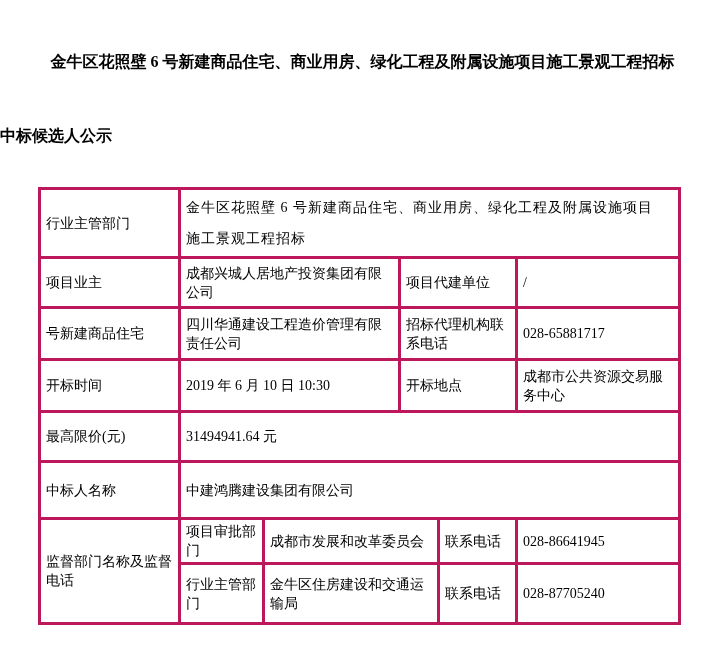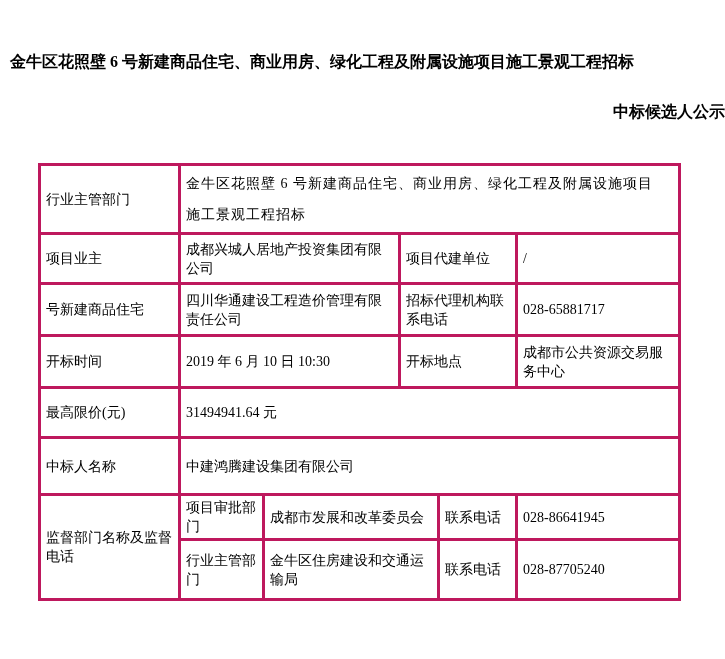--- a/index.html
+++ b/index.html
@@ -9,27 +9,28 @@
   }
   body {
     width: 725px;
     height: 659px;
     color: #000000;
     font-family: "Liberation Serif", "DejaVu Serif", serif;
     overflow: hidden;
   }
   .doc-title {
     margin: 52px 10px 0 10px;
+    text-align: center;
     font-size: 16px;
     font-weight: bold;
     line-height: 19px;
   }
   .doc-subtitle {
-    margin-top: 31px;
-    text-align: right;
+    margin-top: 55px;
+    text-align: left;
     font-size: 16px;
     font-weight: bold;
     line-height: 19px;
   }
   table.announcement {
     margin: 42px 0 0 38px;
     width: 640px;
     border-collapse: collapse;
     table-layout: fixed;
   }

